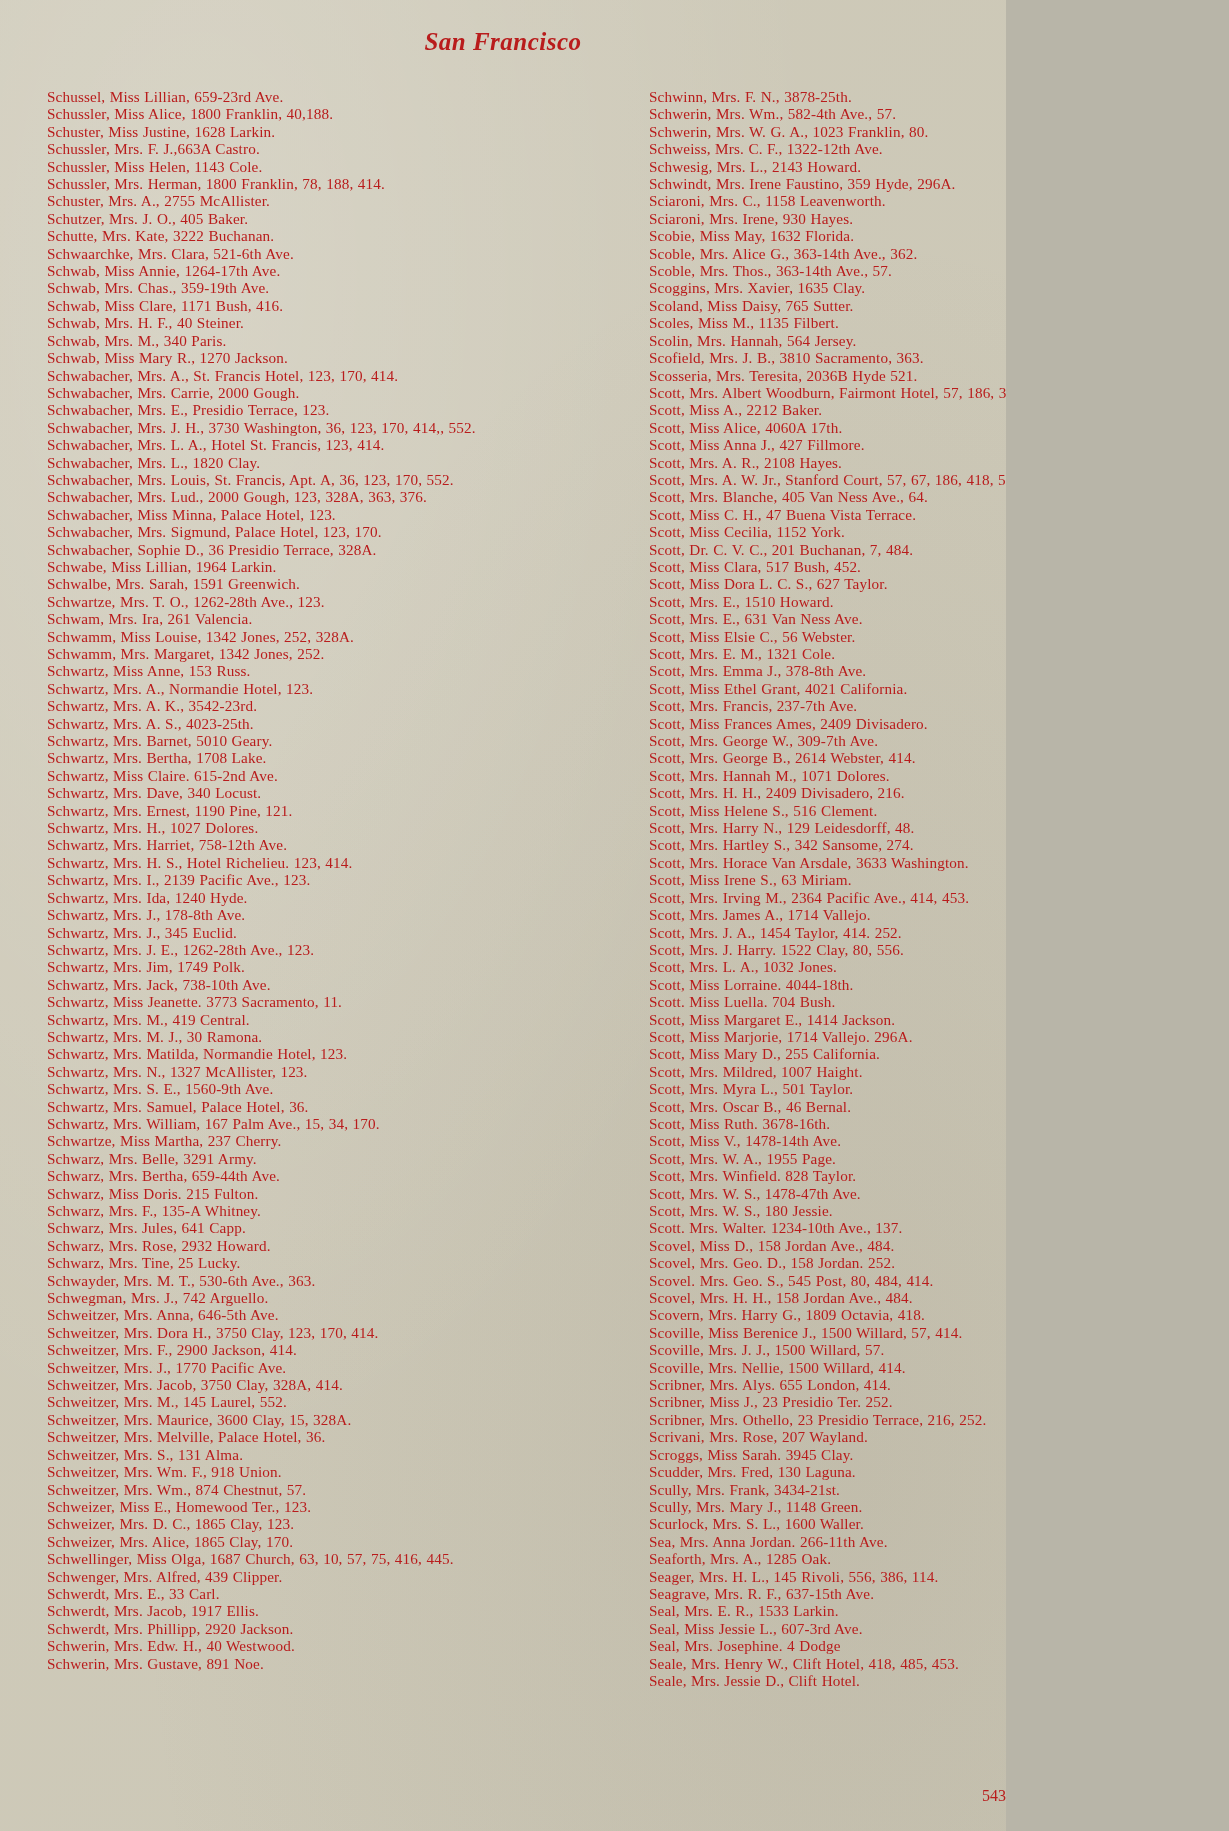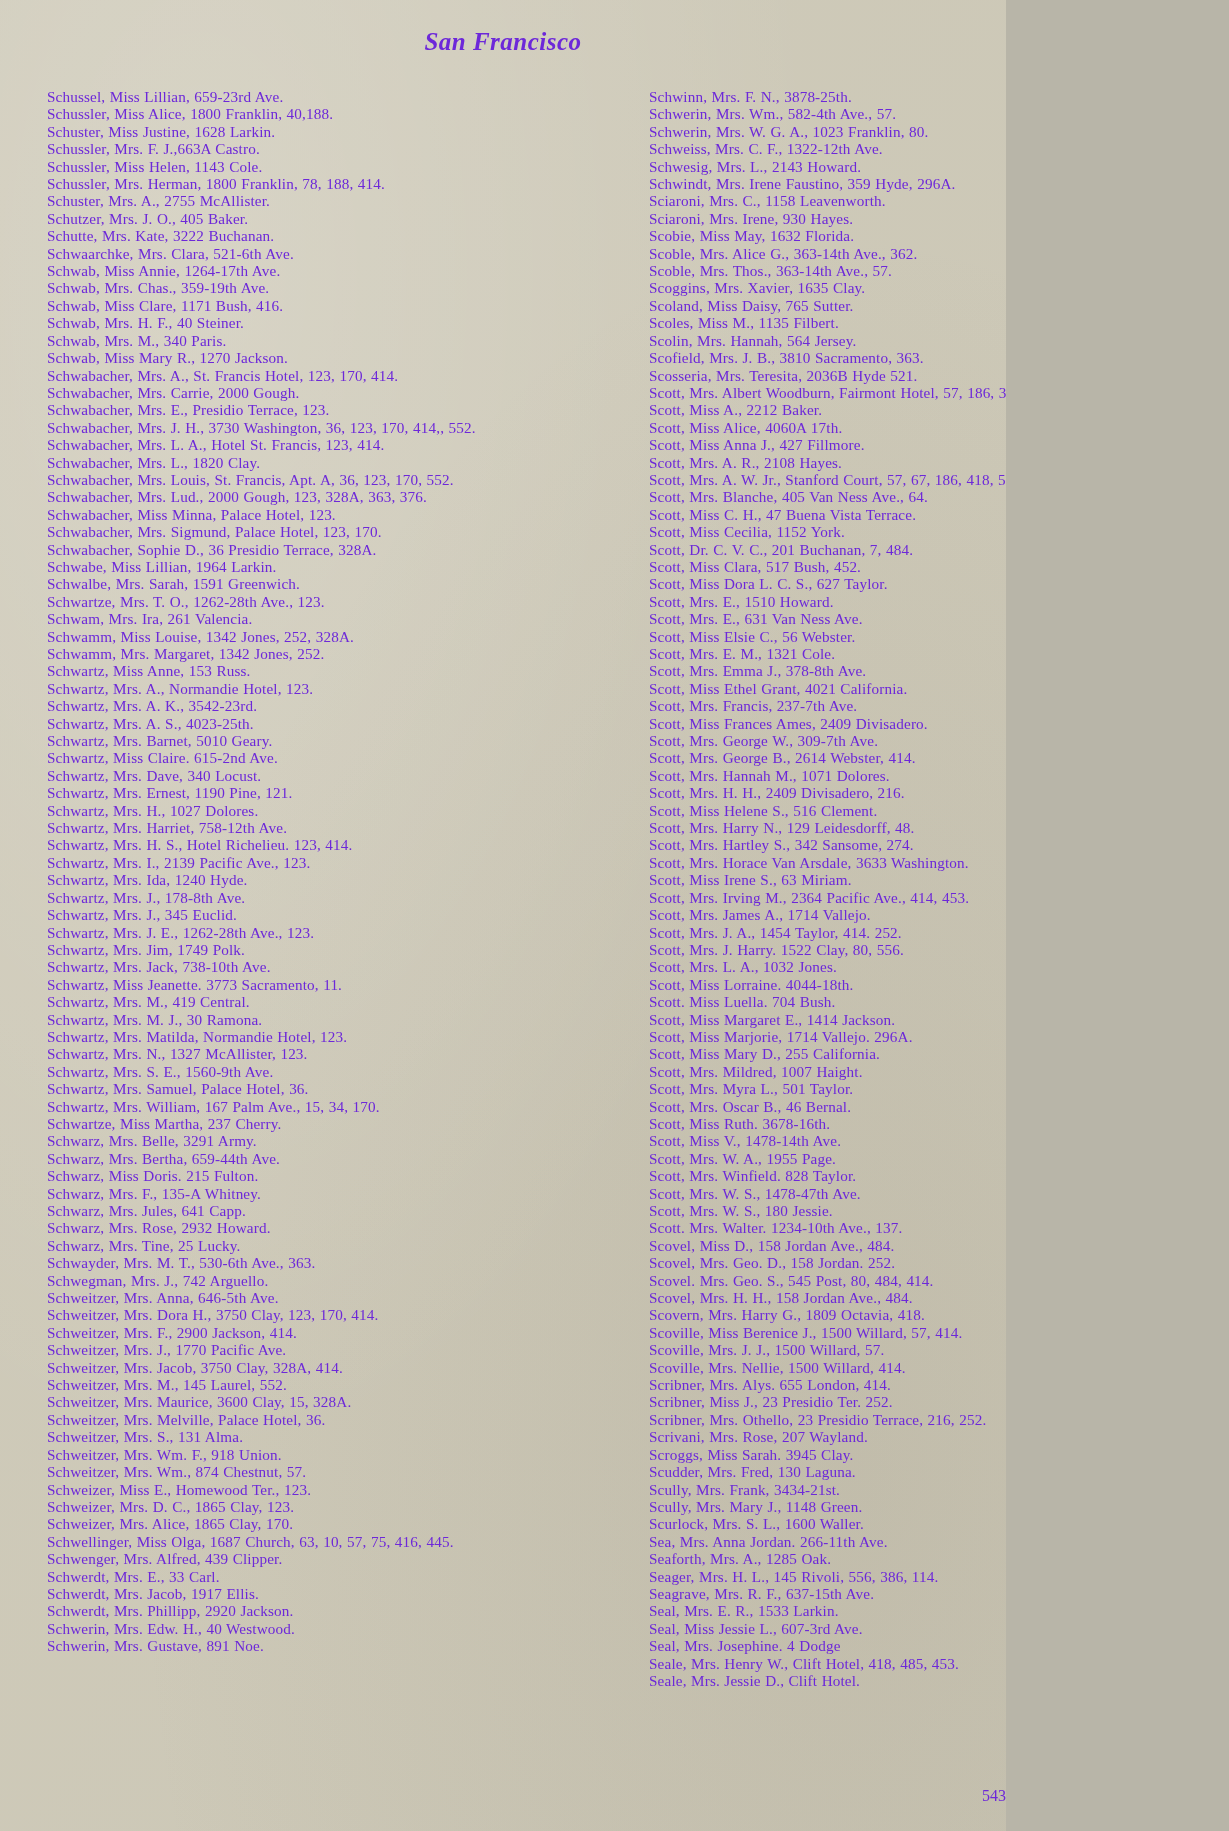--- a/index.html
+++ b/index.html
@@ -7,21 +7,21 @@
     padding: 0;
     background: #b8b5a8;
   }
   .page {
     width: 1006px;
     height: 1831px;
     background: #cdc9b8;
     position: relative;
     box-sizing: border-box;
     font-family: "Liberation Serif", serif;
-    color: #6d28d9;
+    color: #b91c1c;
     overflow: hidden;
   }
   .paper-texture {
     position: absolute;
     inset: 0;
     background:
       radial-gradient(ellipse at 20% 15%, rgba(255,255,255,0.18), rgba(255,255,255,0) 55%),
       radial-gradient(ellipse at 85% 80%, rgba(120,110,90,0.12), rgba(255,255,255,0) 60%),
       linear-gradient(115deg, rgba(210,205,188,0.55), rgba(196,191,173,0.25));
     pointer-events: none;
@@ -112,20 +112,21 @@
         <p class="entry wrap">Schwalbe, Mrs. Sarah, 1591 Greenwich.</p>
         <p class="entry wrap">Schwartze, Mrs. T. O., 1262-28th Ave., 123.</p>
         <p class="entry wrap">Schwam, Mrs. Ira, 261 Valencia.</p>
         <p class="entry wrap">Schwamm, Miss Louise, 1342 Jones, 252, 328A.</p>
         <p class="entry wrap">Schwamm, Mrs. Margaret, 1342 Jones, 252.</p>
         <p class="entry wrap">Schwartz, Miss Anne, 153 Russ.</p>
         <p class="entry wrap">Schwartz, Mrs. A., Normandie Hotel, 123.</p>
         <p class="entry wrap">Schwartz, Mrs. A. K., 3542-23rd.</p>
         <p class="entry wrap">Schwartz, Mrs. A. S., 4023-25th.</p>
         <p class="entry wrap">Schwartz, Mrs. Barnet, 5010 Geary.</p>
+        <p class="entry wrap">Schwartz, Mrs. Bertha, 1708 Lake.</p>
         <p class="entry wrap">Schwartz, Miss Claire. 615-2nd Ave.</p>
         <p class="entry wrap">Schwartz, Mrs. Dave, 340 Locust.</p>
         <p class="entry wrap">Schwartz, Mrs. Ernest, 1190 Pine, 121.</p>
         <p class="entry wrap">Schwartz, Mrs. H., 1027 Dolores.</p>
         <p class="entry wrap">Schwartz, Mrs. Harriet, 758-12th Ave.</p>
         <p class="entry wrap">Schwartz, Mrs. H. S., Hotel Richelieu. 123, 414.</p>
         <p class="entry wrap">Schwartz, Mrs. I., 2139 Pacific Ave., 123.</p>
         <p class="entry wrap">Schwartz, Mrs. Ida, 1240 Hyde.</p>
         <p class="entry wrap">Schwartz, Mrs. J., 178-8th Ave.</p>
         <p class="entry wrap">Schwartz, Mrs. J., 345 Euclid.</p>

